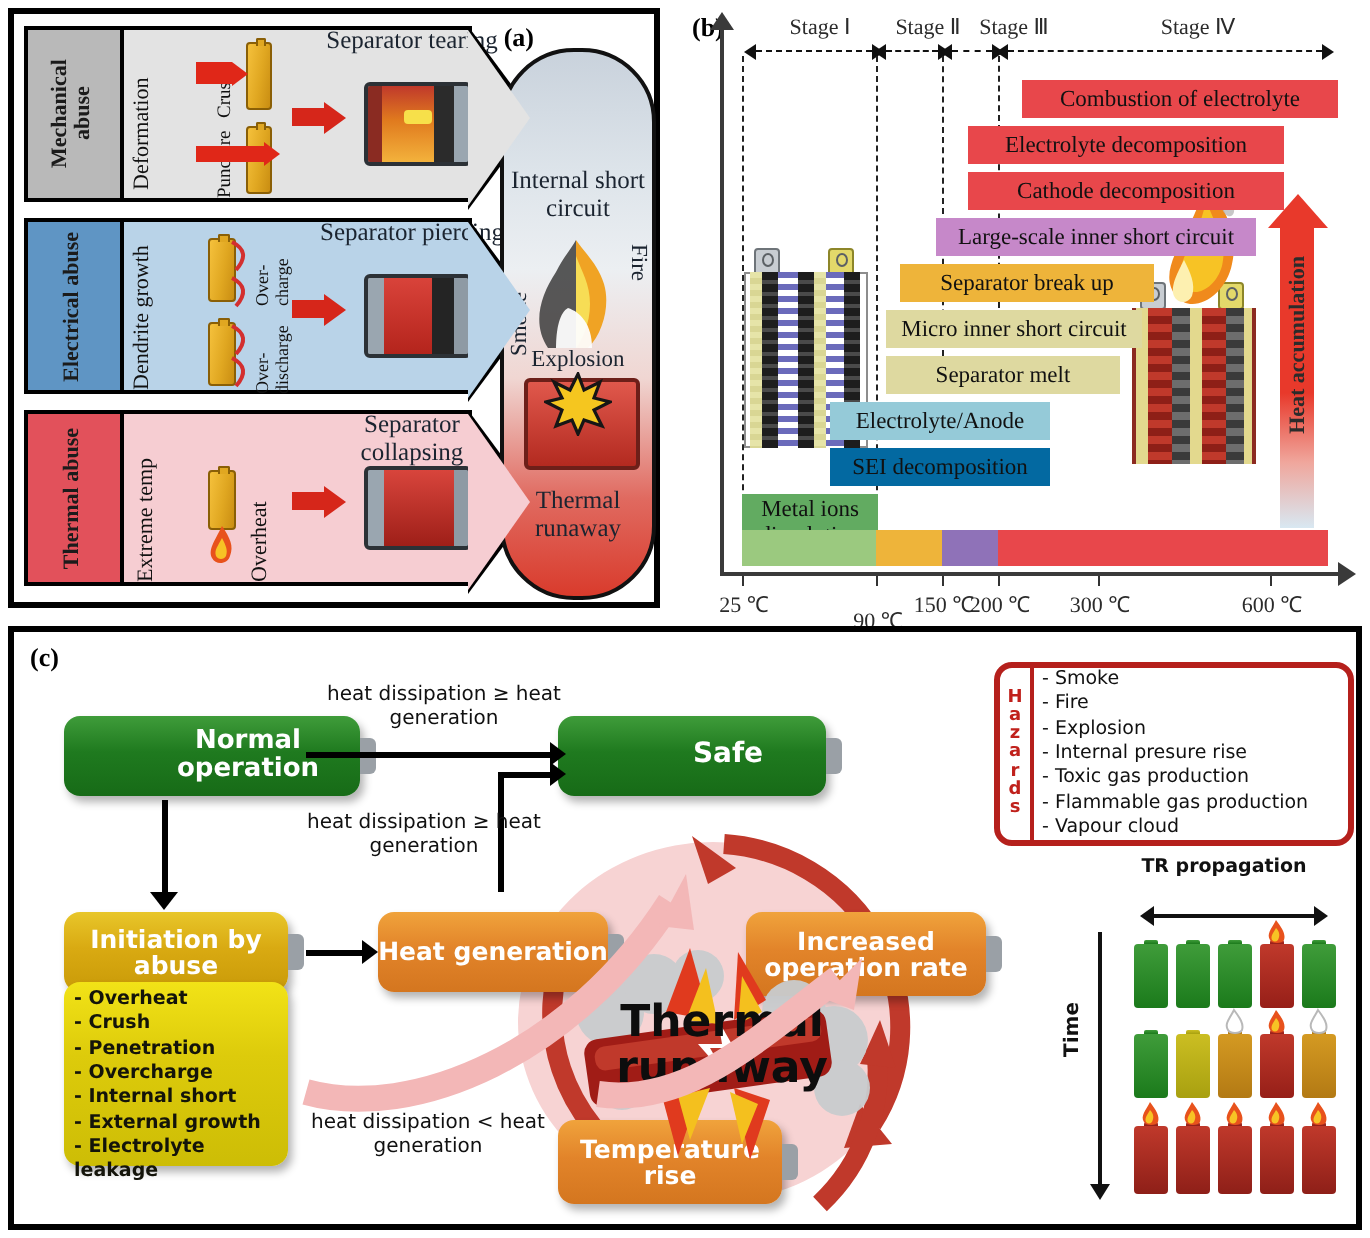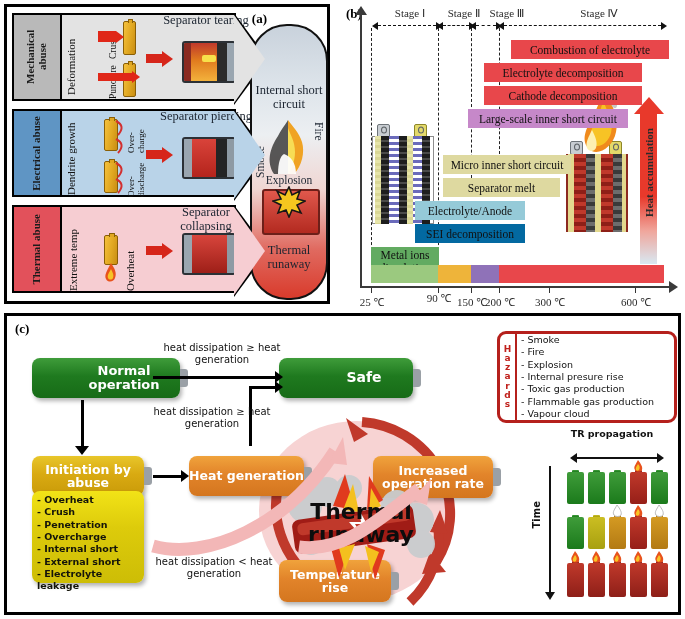--- a/index.html
+++ b/index.html
@@ -275,20 +275,21 @@
       <path d="M30 2 C36 18 46 28 42 46 C39 62 22 72 14 62 C6 52 14 40 20 28 C24 20 28 10 30 2 Z" fill="#f08a1c"></path>
       <path d="M29 14 C33 26 40 34 37 47 C34 58 23 64 18 57 C13 50 19 41 23 32 C26 26 28 20 29 14 Z" fill="#f7c325"></path>
       <path d="M18 44 C21 50 24 56 22 62 C20 66 15 66 13 62 C11 57 15 50 18 44 Z" fill="#fdf0b0"></path>
       <path d="M36 4 C40 10 44 14 43 20 C42 24 38 22 37 18 C36 13 36 8 36 4 Z" fill="#b9b9b9" opacity=".8"></path>
     </svg>
 
     <div class="bbar" style="left:173px;top:38px;width:158px;height:19px;background:#e8474b;">Combustion of electrolyte</div>
     <div class="bbar" style="left:146px;top:61px;width:158px;height:19px;background:#e8474b;">Electrolyte decomposition</div>
     <div class="bbar" style="left:146px;top:84px;width:158px;height:19px;background:#e8474b;">Cathode decomposition</div>
     <div class="bbar" style="left:130px;top:107px;width:160px;height:19px;background:#c688c9;">Large-scale inner short circuit</div>
+    <div class="bbar" style="left:112px;top:130px;width:127px;height:19px;background:#eeb43a;">Separator break up</div>
     <div class="bbar" style="left:105px;top:153px;width:128px;height:19px;background:#ded9a0;">Micro inner short circuit</div>
     <div class="bbar" style="left:105px;top:176px;width:117px;height:19px;background:#ded9a0;">Separator melt</div>
     <div class="bbar" style="left:77px;top:199px;width:110px;height:19px;background:#95cad8;">Electrolyte/Anode</div>
     <div class="bbar" style="left:77px;top:222px;width:110px;height:19px;background:#0369a1;">SEI decomposition</div>
     <div class="bbar" style="left:33px;top:245px;width:68px;height:30px;background:#62ab61;line-height:1.1;text-align:center;white-space:normal;">Metal ions dissolution</div>
 
     <div id="heatarrow" style="left:302px;top:112px;height:150px;">
       <span>Heat accumulation</span>
     </div>
 
@@ -300,21 +301,21 @@
     </div>
 
     <div class="tick" style="left:33px;top:286px;"></div>
     <div class="tick" style="left:100px;top:286px;"></div>
     <div class="tick" style="left:133px;top:286px;"></div>
     <div class="tick" style="left:161px;top:286px;"></div>
     <div class="tick" style="left:211px;top:286px;"></div>
     <div class="tick" style="left:297px;top:286px;"></div>
 
     <div class="templab" style="left:18px;top:292px;width:32px;text-align:center;">25 ℃</div>
-    <div class="templab" style="left:85px;top:288px;width:32px;text-align:center;">90 ℃</div>
+    <div class="templab" style="left:85px;top:300px;width:32px;text-align:center;">90 ℃</div>
     <div class="templab" style="left:117px;top:292px;width:34px;text-align:center;">150 ℃</div>
     <div class="templab" style="left:145px;top:292px;width:34px;text-align:center;">200 ℃</div>
     <div class="templab" style="left:195px;top:292px;width:34px;text-align:center;">300 ℃</div>
     <div class="templab" style="left:281px;top:292px;width:34px;text-align:center;">600 ℃</div>
   </div>
 
   <div id="panelC">
     <div class="panel-tag" style="left:8px;top:5px;">(c)</div>
 
     <div class="abs" style="left:252px;top:105px;width:195px;height:180px;border-radius:50%;background:#f7d3d3;"></div>
@@ -339,21 +340,21 @@
     <div class="bat orange" style="left:366px;top:140px;width:120px;height:42px;font-size:12.5px;">Increased operation rate</div>
 
     <div class="bat orange" style="left:272px;top:244px;width:112px;height:42px;font-size:12.5px;">Temperature rise</div>
 
     <div class="abuse-list" style="left:25px;top:175px;width:112px;height:92px;">
       <div>- Overheat</div>
       <div>- Crush</div>
       <div>- Penetration</div>
       <div>- Overcharge</div>
       <div>- Internal short</div>
-      <div>- External short</div>
+      <div>- External growth</div>
       <div>- Electrolyte leakage</div>
     </div>
 
     <svg class="abs" style="left:264px;top:150px;" width="180" height="118">
       <g fill="#c9ccce" opacity=".95">
         <circle cx="34" cy="40" r="17"></circle>
           <circle cx="56" cy="26" r="15"></circle>
           <circle cx="78" cy="22" r="13"></circle>
         <circle cx="126" cy="40" r="16"></circle>
           <circle cx="146" cy="54" r="17"></circle>

